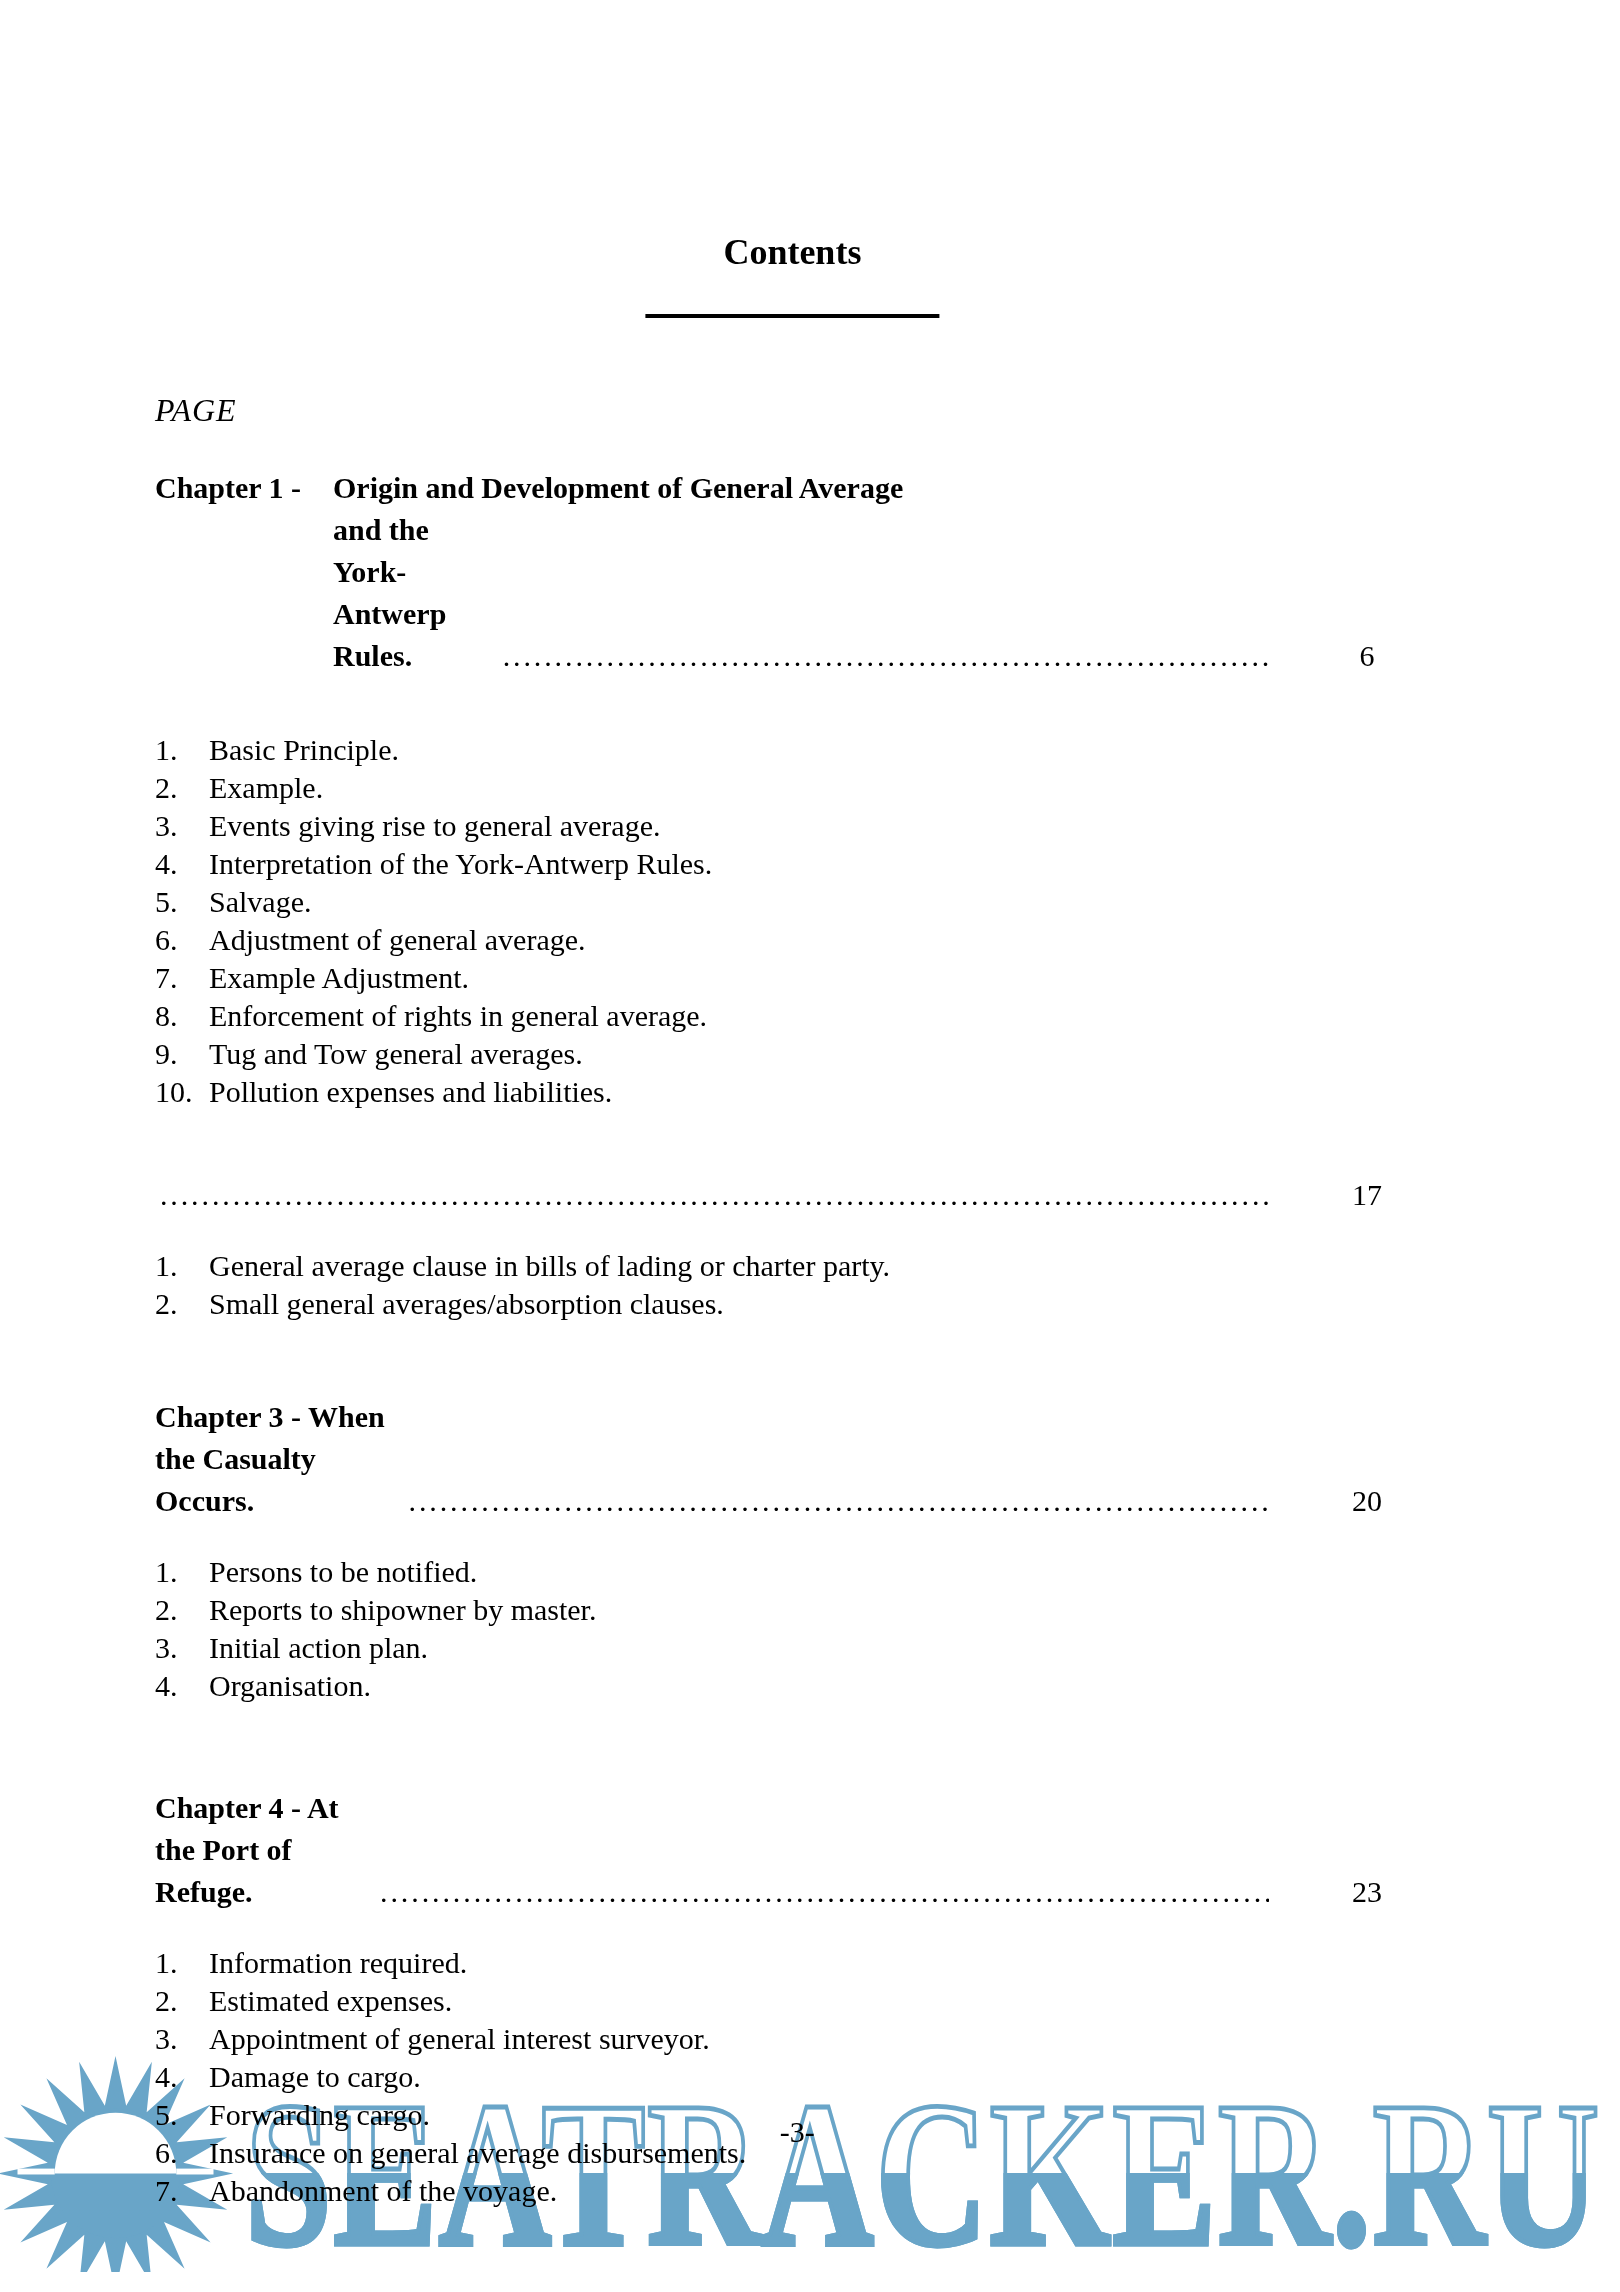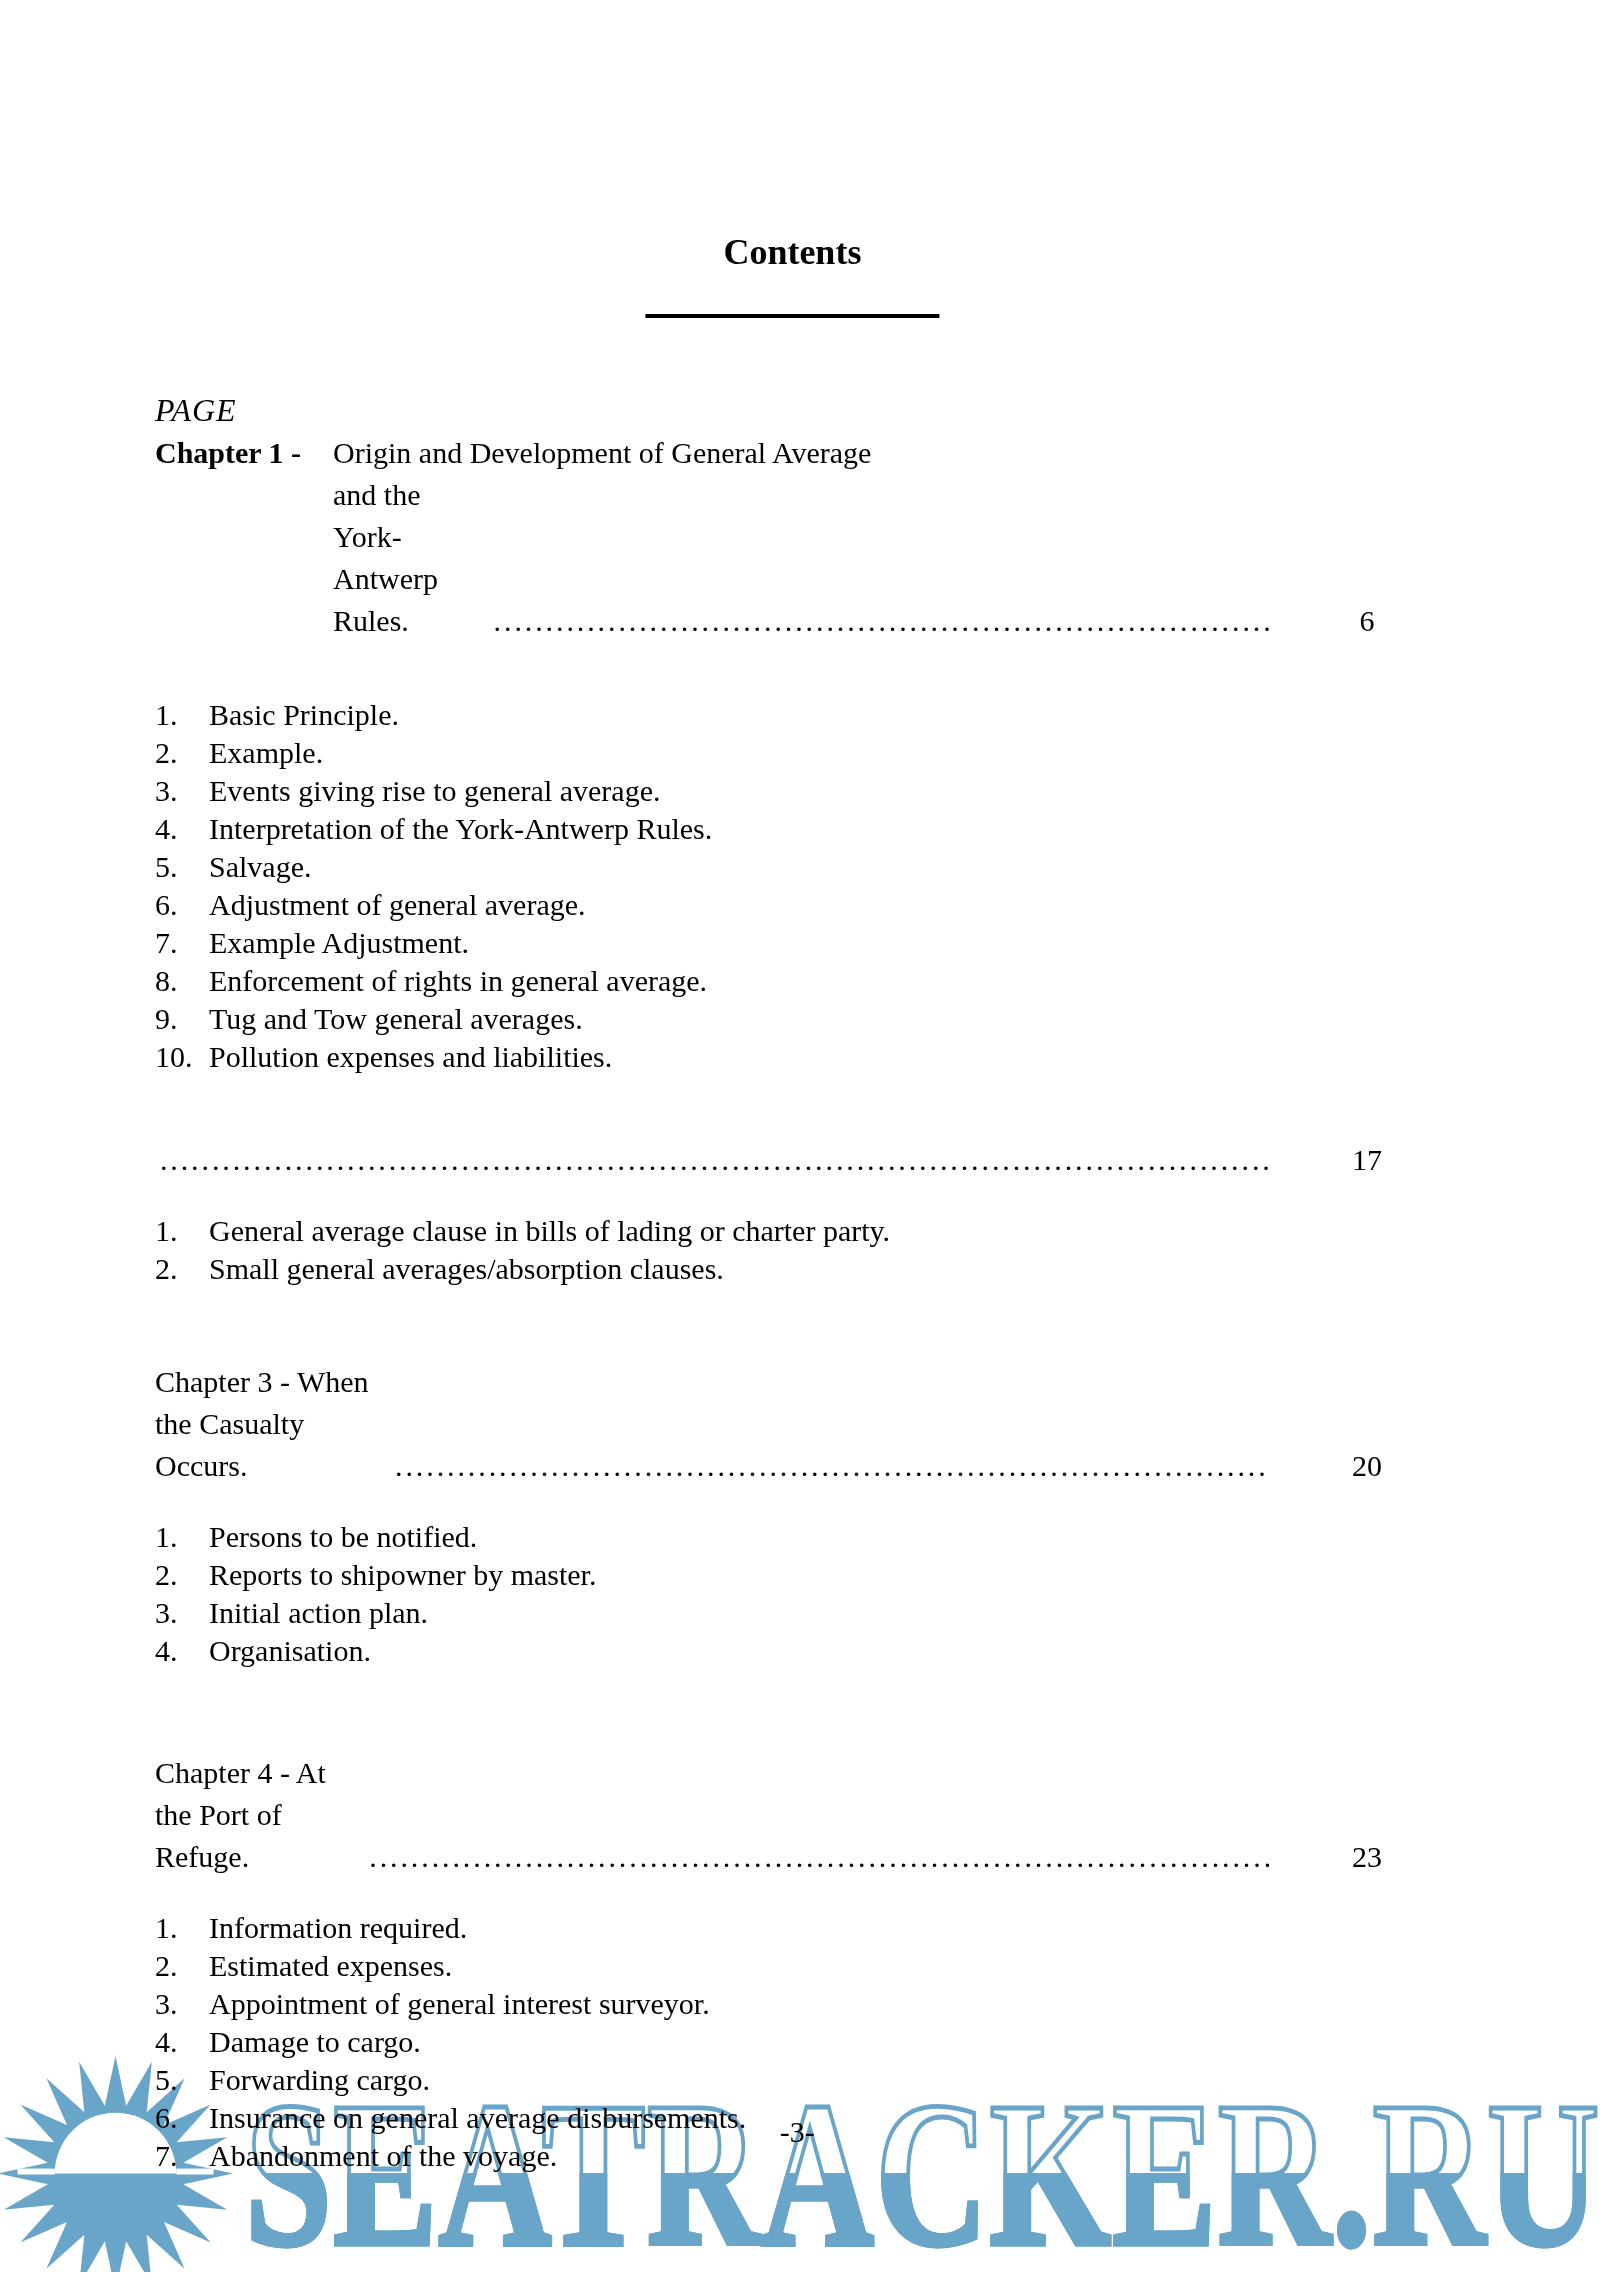--- a/index.html
+++ b/index.html
@@ -17,23 +17,23 @@
   .rule {
     width:294px; height:3.9px; background:#000; margin:39px auto 0 auto;
     transform:translateX(-17.6px);
   }
   .page-label {
     margin-top:71px; font-size:32px; font-style:italic; line-height:43px;
     padding-right:39px; letter-spacing:1px;
   }
 
   .chapter { font-size:30px; }
-  .ch-bold { font-weight:normal; }
+  .ch-bold { font-weight:bold; }
   .ch-line { line-height:42px; }
-  .ch1 { }
+  .ch1 { margin-top:35px; }
   .ch2 { margin-top:63px; }
   .ch3 { margin-top:73px; }
   .ch4 { margin-top:82px; }
 
   .ch-row { display:flex; }
   .ch-label { flex:0 0 178px; font-weight:bold; line-height:42px; }
   .ch-body { flex:1 1 auto; min-width:0; }
 
   .toc-row { display:flex; align-items:flex-end; }
   .leader {

